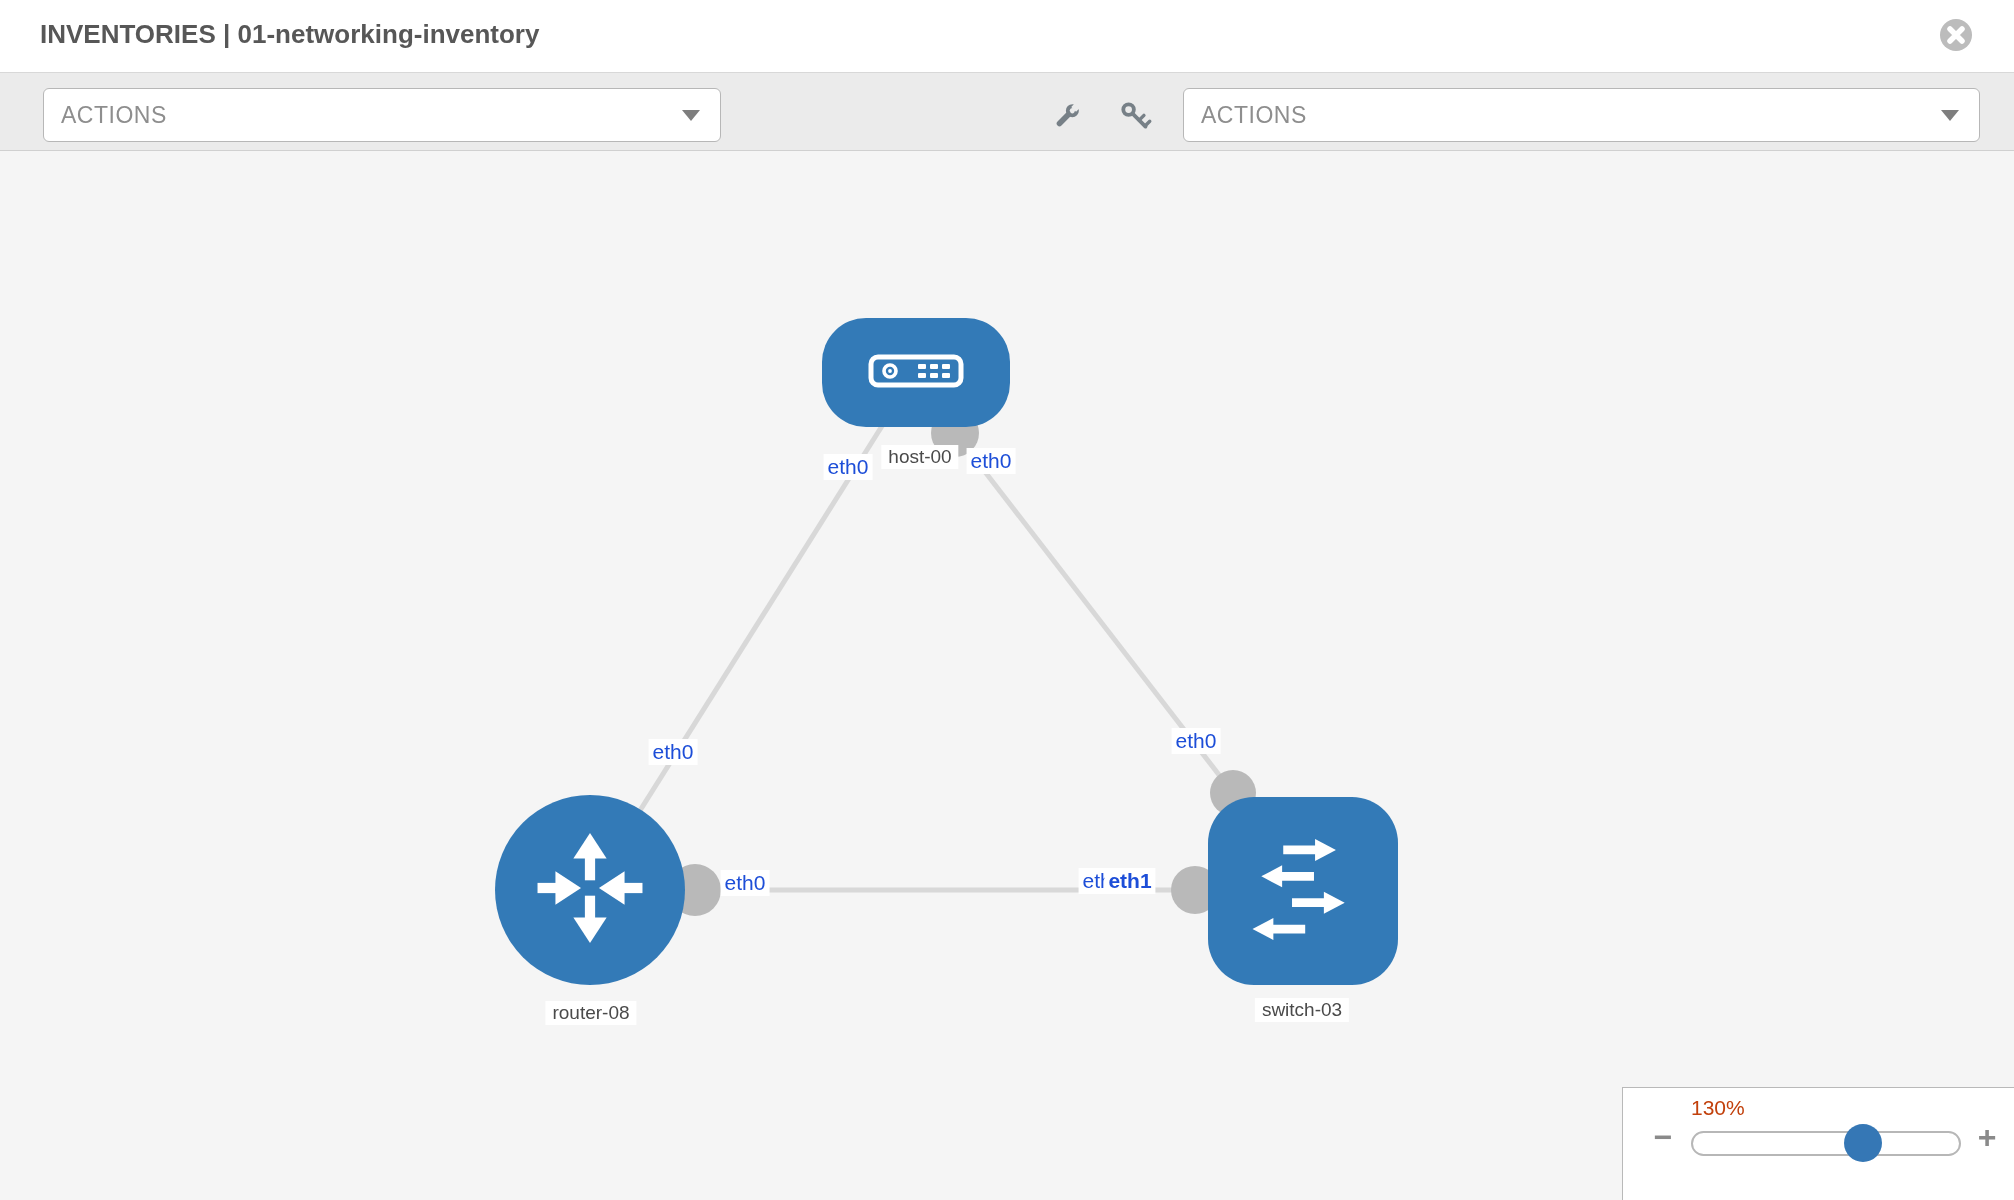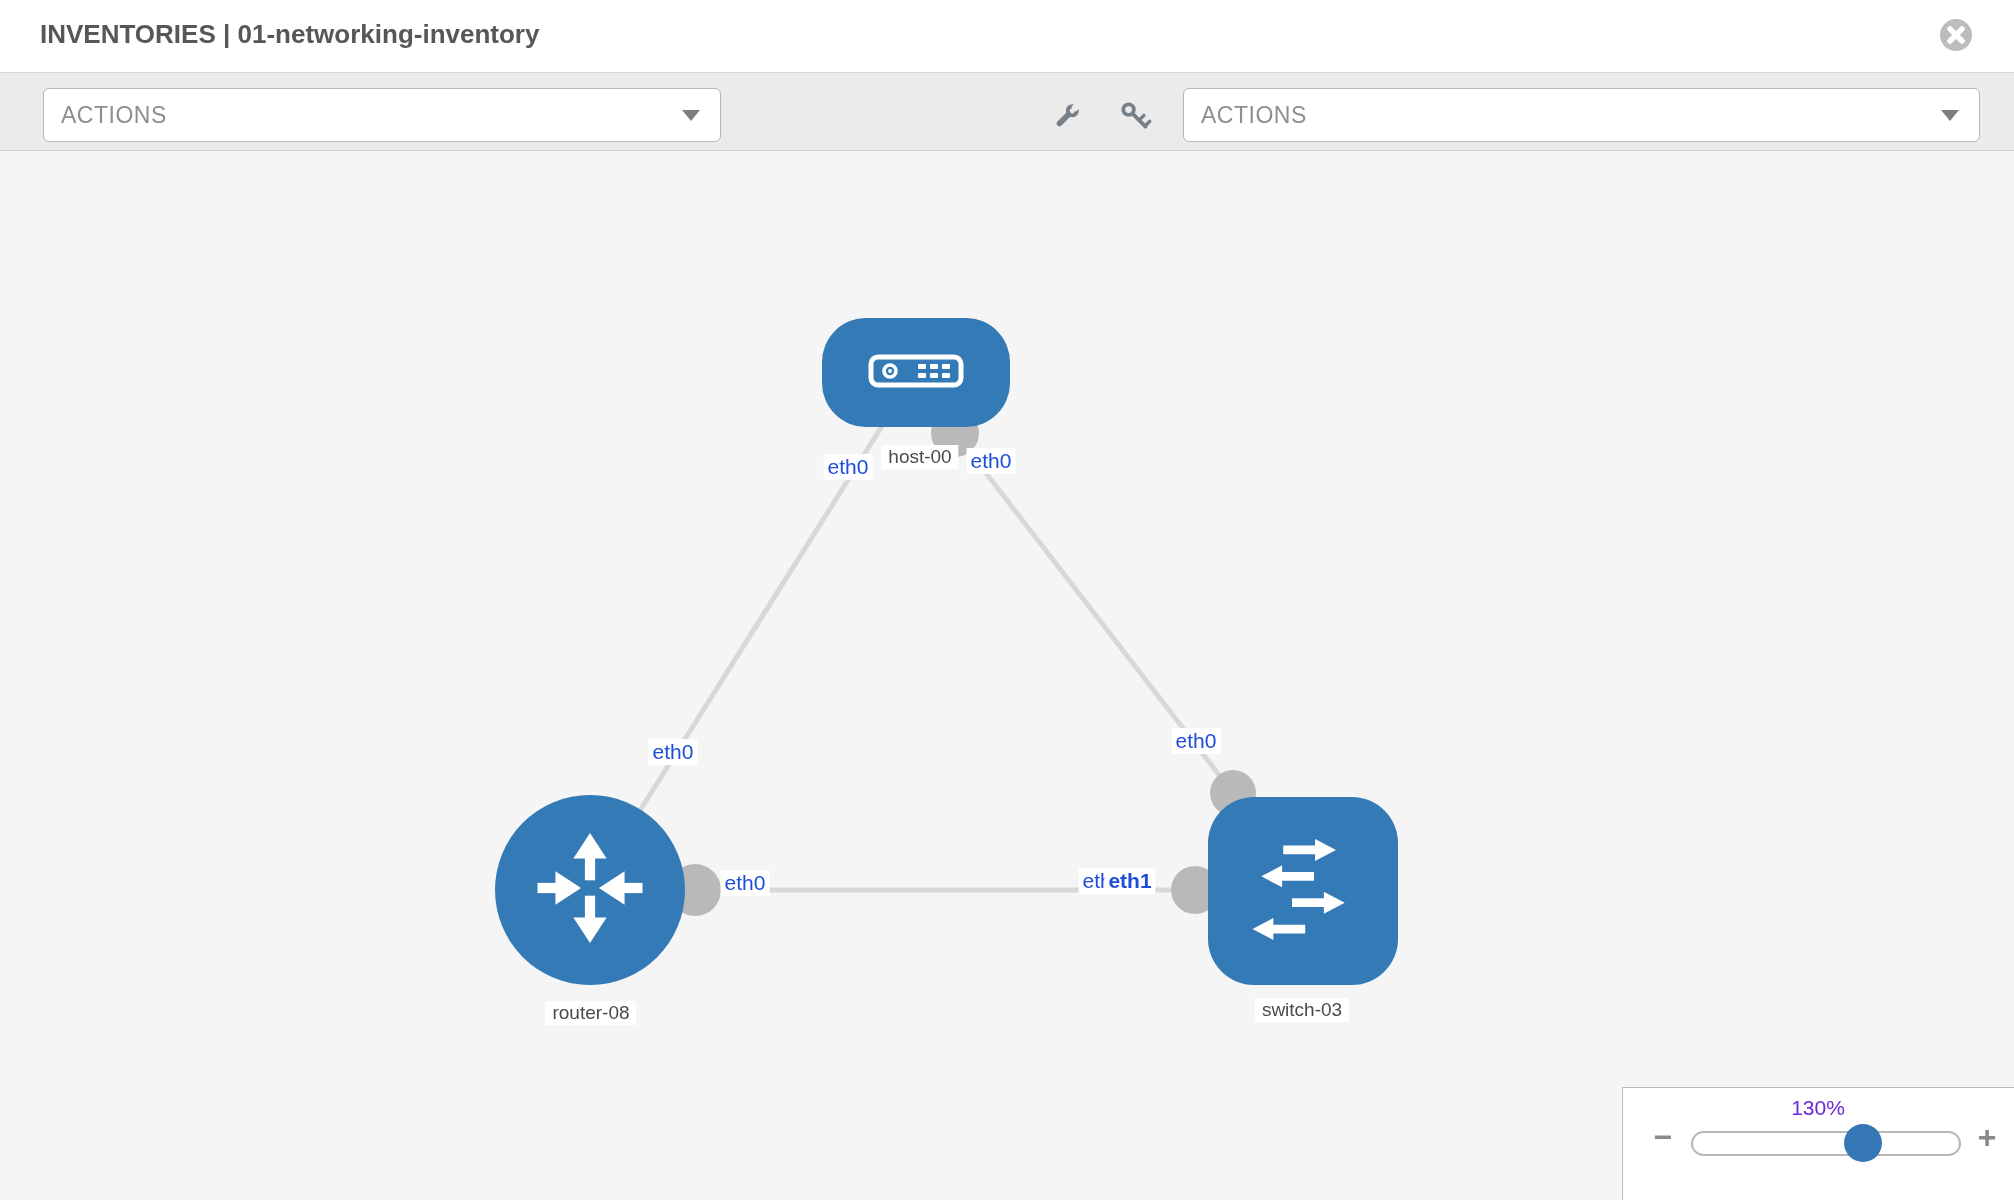--- a/index.html
+++ b/index.html
@@ -36,21 +36,21 @@
   .node-switch { left:1208px; top:797px; width:190px; height:188px; border-radius:46px; }
   .iface-label { position:absolute; transform:translate(-50%,-50%); background:#fff; font-size:21px; color:#1d4ed8;
                  padding:1px 4px; white-space:nowrap; z-index:4; }
   .iface-label.top5 { z-index:5;font-weight:bold; }
   .node-label { position:absolute; transform:translate(-50%,-50%); background:#fff; font-size:19px; color:#4a4a4a;
                 padding:1px 7px; white-space:nowrap; z-index:6; }
 
   
   .zoom-panel { position:absolute; left:1622px; top:1087px; width:400px; height:120px; background:#fff;
                 border:1px solid #b9b9b9; z-index:7; }
-  .zoom-level { position:absolute; left:60px; top:8px; width:270px; text-align:center; font-size:21px; color:#6d28d9; }
+  .zoom-level { position:absolute; left:68px; top:8px; width:270px; font-size:21px; color:#c2410c; }
   .zoom-minus, .zoom-plus { position:absolute; top:33px; width:40px; text-align:center; font-size:32px;
                             font-weight:700; color:#8a8a8a; cursor:pointer; line-height:32px; }
   .zoom-minus { left:20px; }
   .zoom-plus { left:344px; }
   .slider-track { position:absolute; left:68px; top:43px; width:270px; height:25px; border:2px solid #b7b7b7;
                   border-radius:13px; background:#fff; cursor:pointer; }
   .slider-handle { position:absolute; left:221px; top:36px; width:38px; height:38px; border-radius:50%;
                    background:#3577b5; cursor:grab; }
 </style>
 </head>

